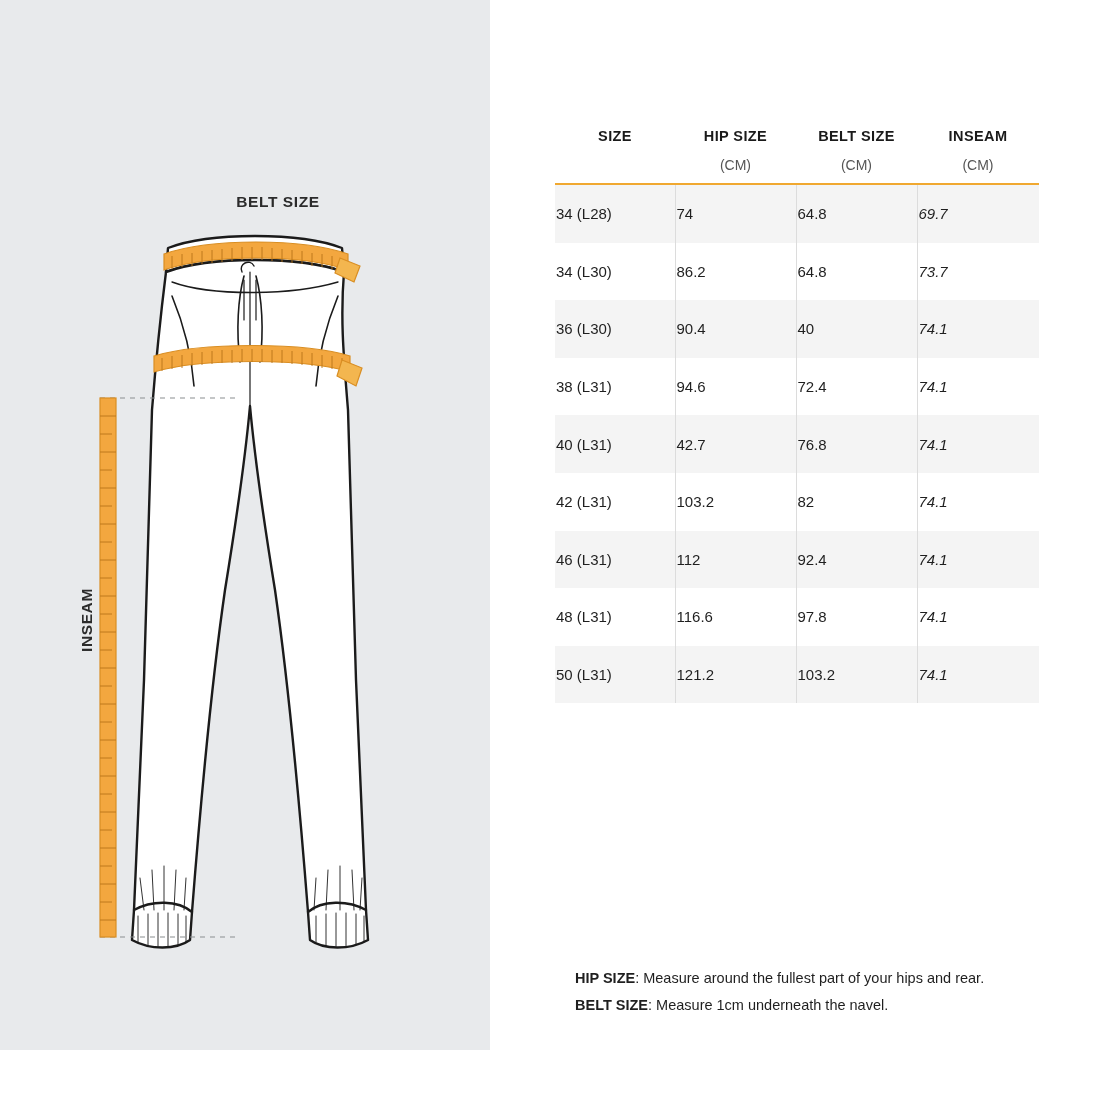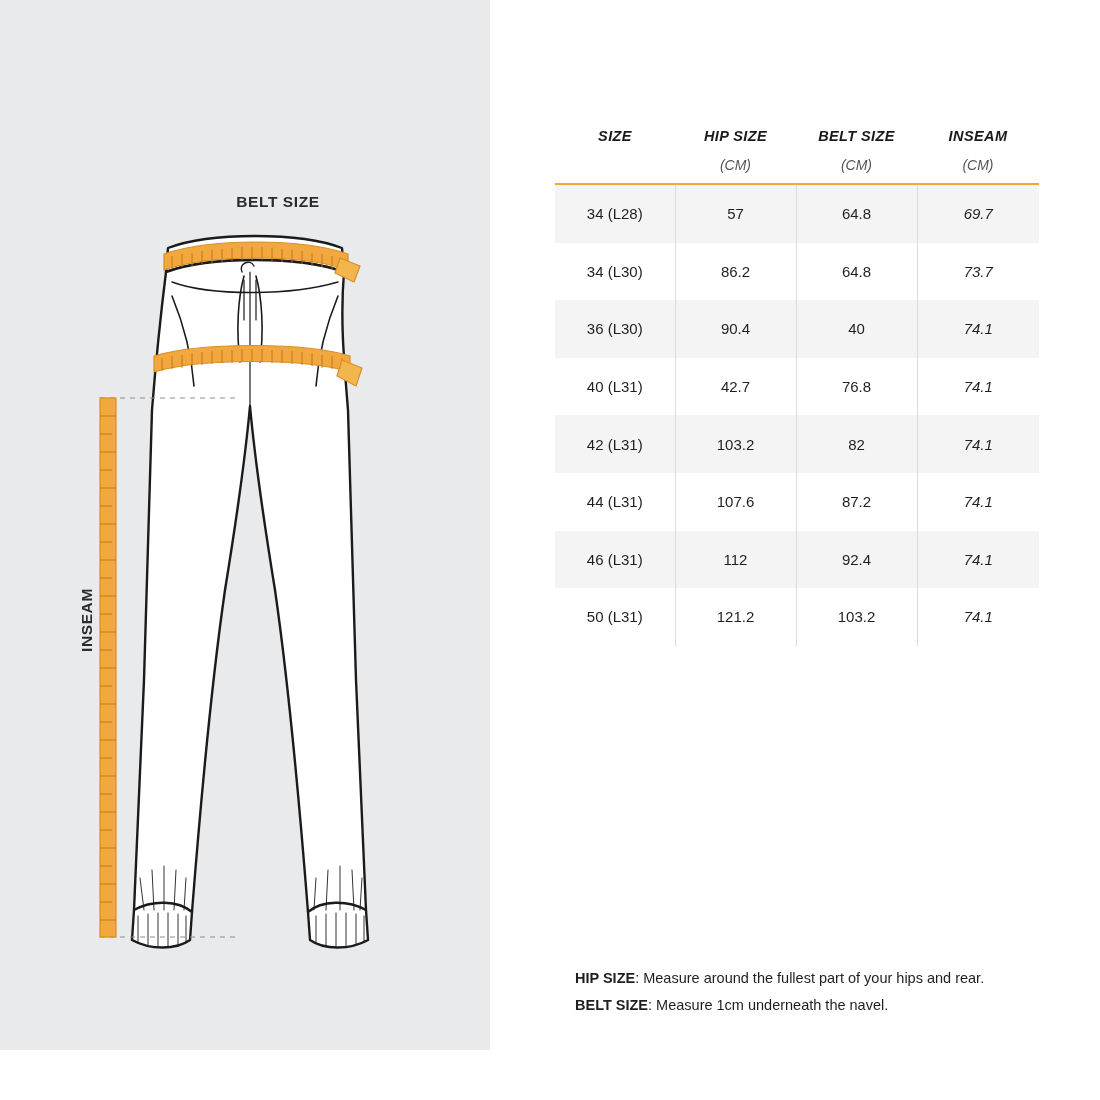--- a/index.html
+++ b/index.html
@@ -65,21 +65,20 @@
     width: 484px;
     border-collapse: collapse;
   }
   table.sizechart thead th {
     padding: 0 0 10px 0;
     font-size: 14.5px;
     font-weight: bold;
     color: #1a1a1a;
     letter-spacing: 0.4px;
     vertical-align: top;
-    font-style: italic;
   }
   table.sizechart thead th .unit {
     display: block;
     font-size: 14px;
     font-weight: normal;
     color: #555;
     margin-top: 13px;
     letter-spacing: 0;
   }
   table.sizechart thead tr.rule-row th {
@@ -88,21 +87,20 @@
   }
   .head-rule {
     height: 2px;
     background: #f0a830;
     width: 100%;
   }
   table.sizechart tbody td {
     height: 57.6px;
     font-size: 15px;
     color: #1f1f1f;
-    text-align: center;
     border-right: 1px solid #dcdcdc;
   }
   table.sizechart tbody td:last-child { border-right: none; font-style: italic; }
   table.sizechart tbody tr:nth-child(odd) td { background: #f4f4f4; }
   table.sizechart tbody tr:nth-child(even) td { background: #ffffff; }
 
   col.c-size   { width: 120px; }
   col.c-hip    { width: 121px; }
   col.c-belt   { width: 121px; }
   col.c-inseam { width: 122px; }
@@ -307,58 +305,64 @@
         </tr>
         <tr class="rule-row">
           <th colspan="4">
               <div class="head-rule"></div>
             </th>
         </tr>
       </thead>
       <tbody>
         <tr>
           <td>34 (L28)</td>
-          <td>57</td>
+          <td>74</td>
           <td>64.8</td>
           <td>69.7</td>
         </tr>
         <tr>
           <td>34 (L30)</td>
           <td>86.2</td>
           <td>64.8</td>
           <td>73.7</td>
         </tr>
         <tr>
           <td>36 (L30)</td>
           <td>90.4</td>
           <td>40</td>
           <td>74.1</td>
         </tr>
         <tr>
+          <td>38 (L31)</td>
+          <td>94.6</td>
+          <td>72.4</td>
+          <td>74.1</td>
+        </tr>
+        <tr>
           <td>40 (L31)</td>
           <td>42.7</td>
           <td>76.8</td>
           <td>74.1</td>
         </tr>
         <tr>
           <td>42 (L31)</td>
           <td>103.2</td>
           <td>82</td>
           <td>74.1</td>
         </tr>
         <tr>
-          <td>44 (L31)</td>
-          <td>107.6</td>
-          <td>87.2</td>
-          <td>74.1</td>
-        </tr>
-        <tr>
           <td>46 (L31)</td>
           <td>112</td>
           <td>92.4</td>
+          <td>74.1</td>
+        </tr>
+        <tr>
+          <td>48 (L31)</td>
+          <td>116.6</td>
+          <td>97.8</td>
           <td>74.1</td>
         </tr>
         <tr>
           <td>50 (L31)</td>
           <td>121.2</td>
           <td>103.2</td>
           <td>74.1</td>
         </tr>
       </tbody>
     </table>

